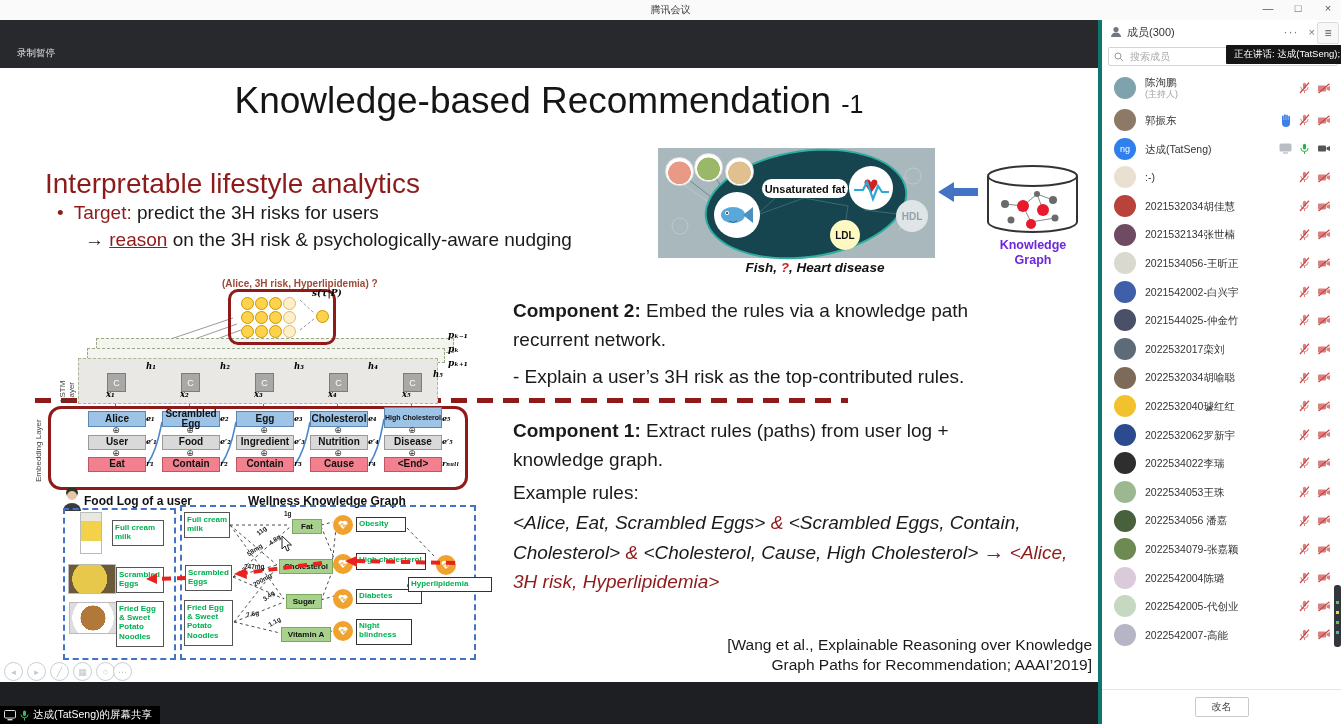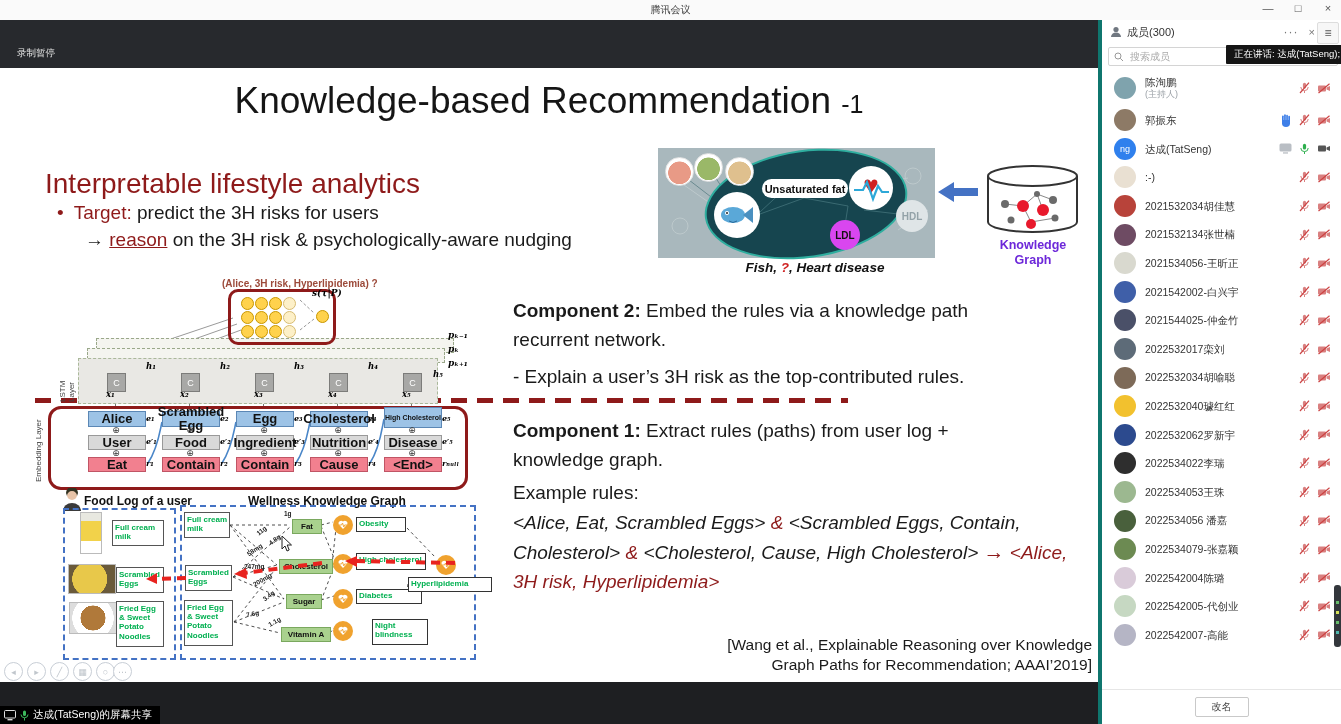--- a/index.html
+++ b/index.html
@@ -40,21 +40,21 @@
   .kgfig .ellipse{position:absolute;left:46px;top:2px;width:200px;height:104px;background:#16454f;
       border:2.5px solid #2fae9f;border-radius:50%;transform:rotate(-8deg);}
   .foodcirc{position:absolute;width:27px;height:27px;border-radius:50%;border:1px solid #e4e4e4;}
   .fishcirc{position:absolute;left:56px;top:44px;width:46px;height:46px;border-radius:50%;background:#fff;
       display:flex;align-items:center;justify-content:center;}
   .pill{position:absolute;left:104px;top:31px;width:86px;height:19px;background:#fff;border-radius:10px;
       font-size:11px;font-weight:bold;color:#111;display:flex;align-items:center;justify-content:center;}
   .heartcirc{position:absolute;left:191px;top:18px;width:44px;height:44px;border-radius:50%;background:#fff;
       display:flex;align-items:center;justify-content:center;}
   .heartcirc .h{position:absolute;font-size:26px;color:#cf2222;line-height:1;top:6px;}
-  .ldl{position:absolute;left:172px;top:72px;width:30px;height:30px;border-radius:50%;background:#d946ef;
+  .ldl{position:absolute;left:172px;top:72px;width:30px;height:30px;border-radius:50%;background:#fef9c3;
       font-size:10px;font-weight:bold;color:#111;display:flex;align-items:center;justify-content:center;}
   .hdl{position:absolute;left:238px;top:52px;width:32px;height:32px;border-radius:50%;background:#dfe5e7;
       font-size:10px;font-weight:bold;color:#93a2a8;display:flex;align-items:center;justify-content:center;}
   .kgcaption{position:absolute;left:690px;top:192px;width:250px;text-align:center;font-size:13.5px;
       font-weight:bold;font-style:italic;color:#111;}
   .bluearrow{position:absolute;left:938px;top:112px;width:40px;height:24px;}
   .cyl{position:absolute;left:985px;top:96px;width:95px;height:75px;}
   .kg-dblabel{position:absolute;left:991px;top:170px;width:84px;text-align:center;font-size:12.5px;font-weight:bold;color:#6d28d9;line-height:15px;}
   
   .mathit{font-family:"DejaVu Serif",serif;font-style:italic;font-weight:bold;}
@@ -69,21 +69,21 @@
   .lstm-panel{position:absolute;left:78px;top:290px;width:358px;height:44px;background:#e9e8e4;border:1px dashed #aab89a;}
   .p-lbl{position:absolute;left:448px;font-size:9px;}
   .cbox{position:absolute;top:305px;width:17px;height:17px;background:#a8a8a6;border:1px solid #7c7c7a;
       color:#fff;font-size:9px;display:flex;align-items:center;justify-content:center;}
   .h-lbl{position:absolute;top:293px;font-size:8.5px;}
   .x-lbl{position:absolute;top:321px;font-size:8.5px;}
   .rot-lbl{position:absolute;writing-mode:vertical-rl;transform:rotate(180deg);font-size:8px;color:#444;}
   .embox{position:absolute;left:48px;top:338px;width:414px;height:78px;border:3px solid #8e1a1a;border-radius:13px;}
   .emb-col{position:absolute;top:338px;width:56px;height:78px;}
   .emb-col .bx{position:absolute;left:0;width:56px;display:flex;align-items:center;justify-content:center;
-      font-size:13px;font-weight:bold;color:#111;text-align:center;line-height:1.05;}
+      font-size:10px;font-weight:bold;color:#111;text-align:center;line-height:1.05;}
   .emb-ent{top:5px;height:14px;background:#9dc3e6;border:1px solid #5b87b5;}
   .tall .emb-ent{top:1px;height:19px;font-size:7px;}
   .emb-type{top:29px;height:13px;background:#d9d9d9;border:1px solid #999;}
   .emb-rel{top:51px;height:13px;background:#f2808f;border:1px solid #c05565;color:#40101a;}
   .emb-plus{position:absolute;left:0;width:56px;text-align:center;font-size:9px;color:#333;}
   .pp1{top:19px;} .pp2{top:42px;}
   .emb-lbl{position:absolute;left:100%;margin-left:2px;font-size:8px;}
   .le{top:7px;} .let{top:30px;} .lr{top:52px;}
   
   .flog-title{position:absolute;left:84px;top:426px;font-size:12px;font-weight:bold;color:#111;}
@@ -511,21 +511,21 @@
         </div>
       <div class="ocirc" style="left:436px;top:487px;">
           <svg width="12" height="12" viewBox="0 0 12 12">
             <path d="M6 10 L1.8 5.6 a2.6 2.6 0 0 1 4.2-3 a2.6 2.6 0 0 1 4.2 3 z" fill="#fff"></path>
             <polyline points="2,6 4.5,6 5.5,4 6.8,8 7.6,6 10,6" stroke="#f0a22e" fill="none" stroke-width="0.9"></polyline>
           </svg>
         </div>
       <div class="dl" style="left:356px;top:449px;width:50px;height:15px;">Obesity</div>
       <div class="dl" style="left:356px;top:485px;width:70px;height:17px;">High cholesterol</div>
       <div class="dl" style="left:356px;top:521px;width:66px;height:15px;">Diabetes</div>
-      <div class="dl" style="left:356px;top:551px;width:56px;height:26px;margin-left:16px;">Night blindness</div>
+      <div class="dl" style="left:356px;top:551px;width:56px;height:26px;">Night blindness</div>
       <div class="dl" style="left:408px;top:509px;width:84px;height:15px;">Hyperlipidemia</div>
       <span class="elbl" style="left:284px;top:442px;">1g</span>
       <span class="elbl" style="left:256px;top:459px;transform:rotate(-38deg);">11g</span>
       <span class="elbl" style="left:268px;top:468px;transform:rotate(-38deg);">4.8g</span>
       <span class="elbl" style="left:246px;top:478px;transform:rotate(-35deg);">58mg</span>
       <span class="elbl" style="left:244px;top:495px;">247mg</span>
       <span class="elbl" style="left:252px;top:508px;transform:rotate(-30deg);">200mg</span>
       <span class="elbl" style="left:262px;top:524px;transform:rotate(-38deg);">3.4g</span>
       <span class="elbl" style="left:246px;top:542px;transform:rotate(-12deg);">7.6g</span>
       <span class="elbl" style="left:268px;top:550px;transform:rotate(-30deg);">1.1g</span>

